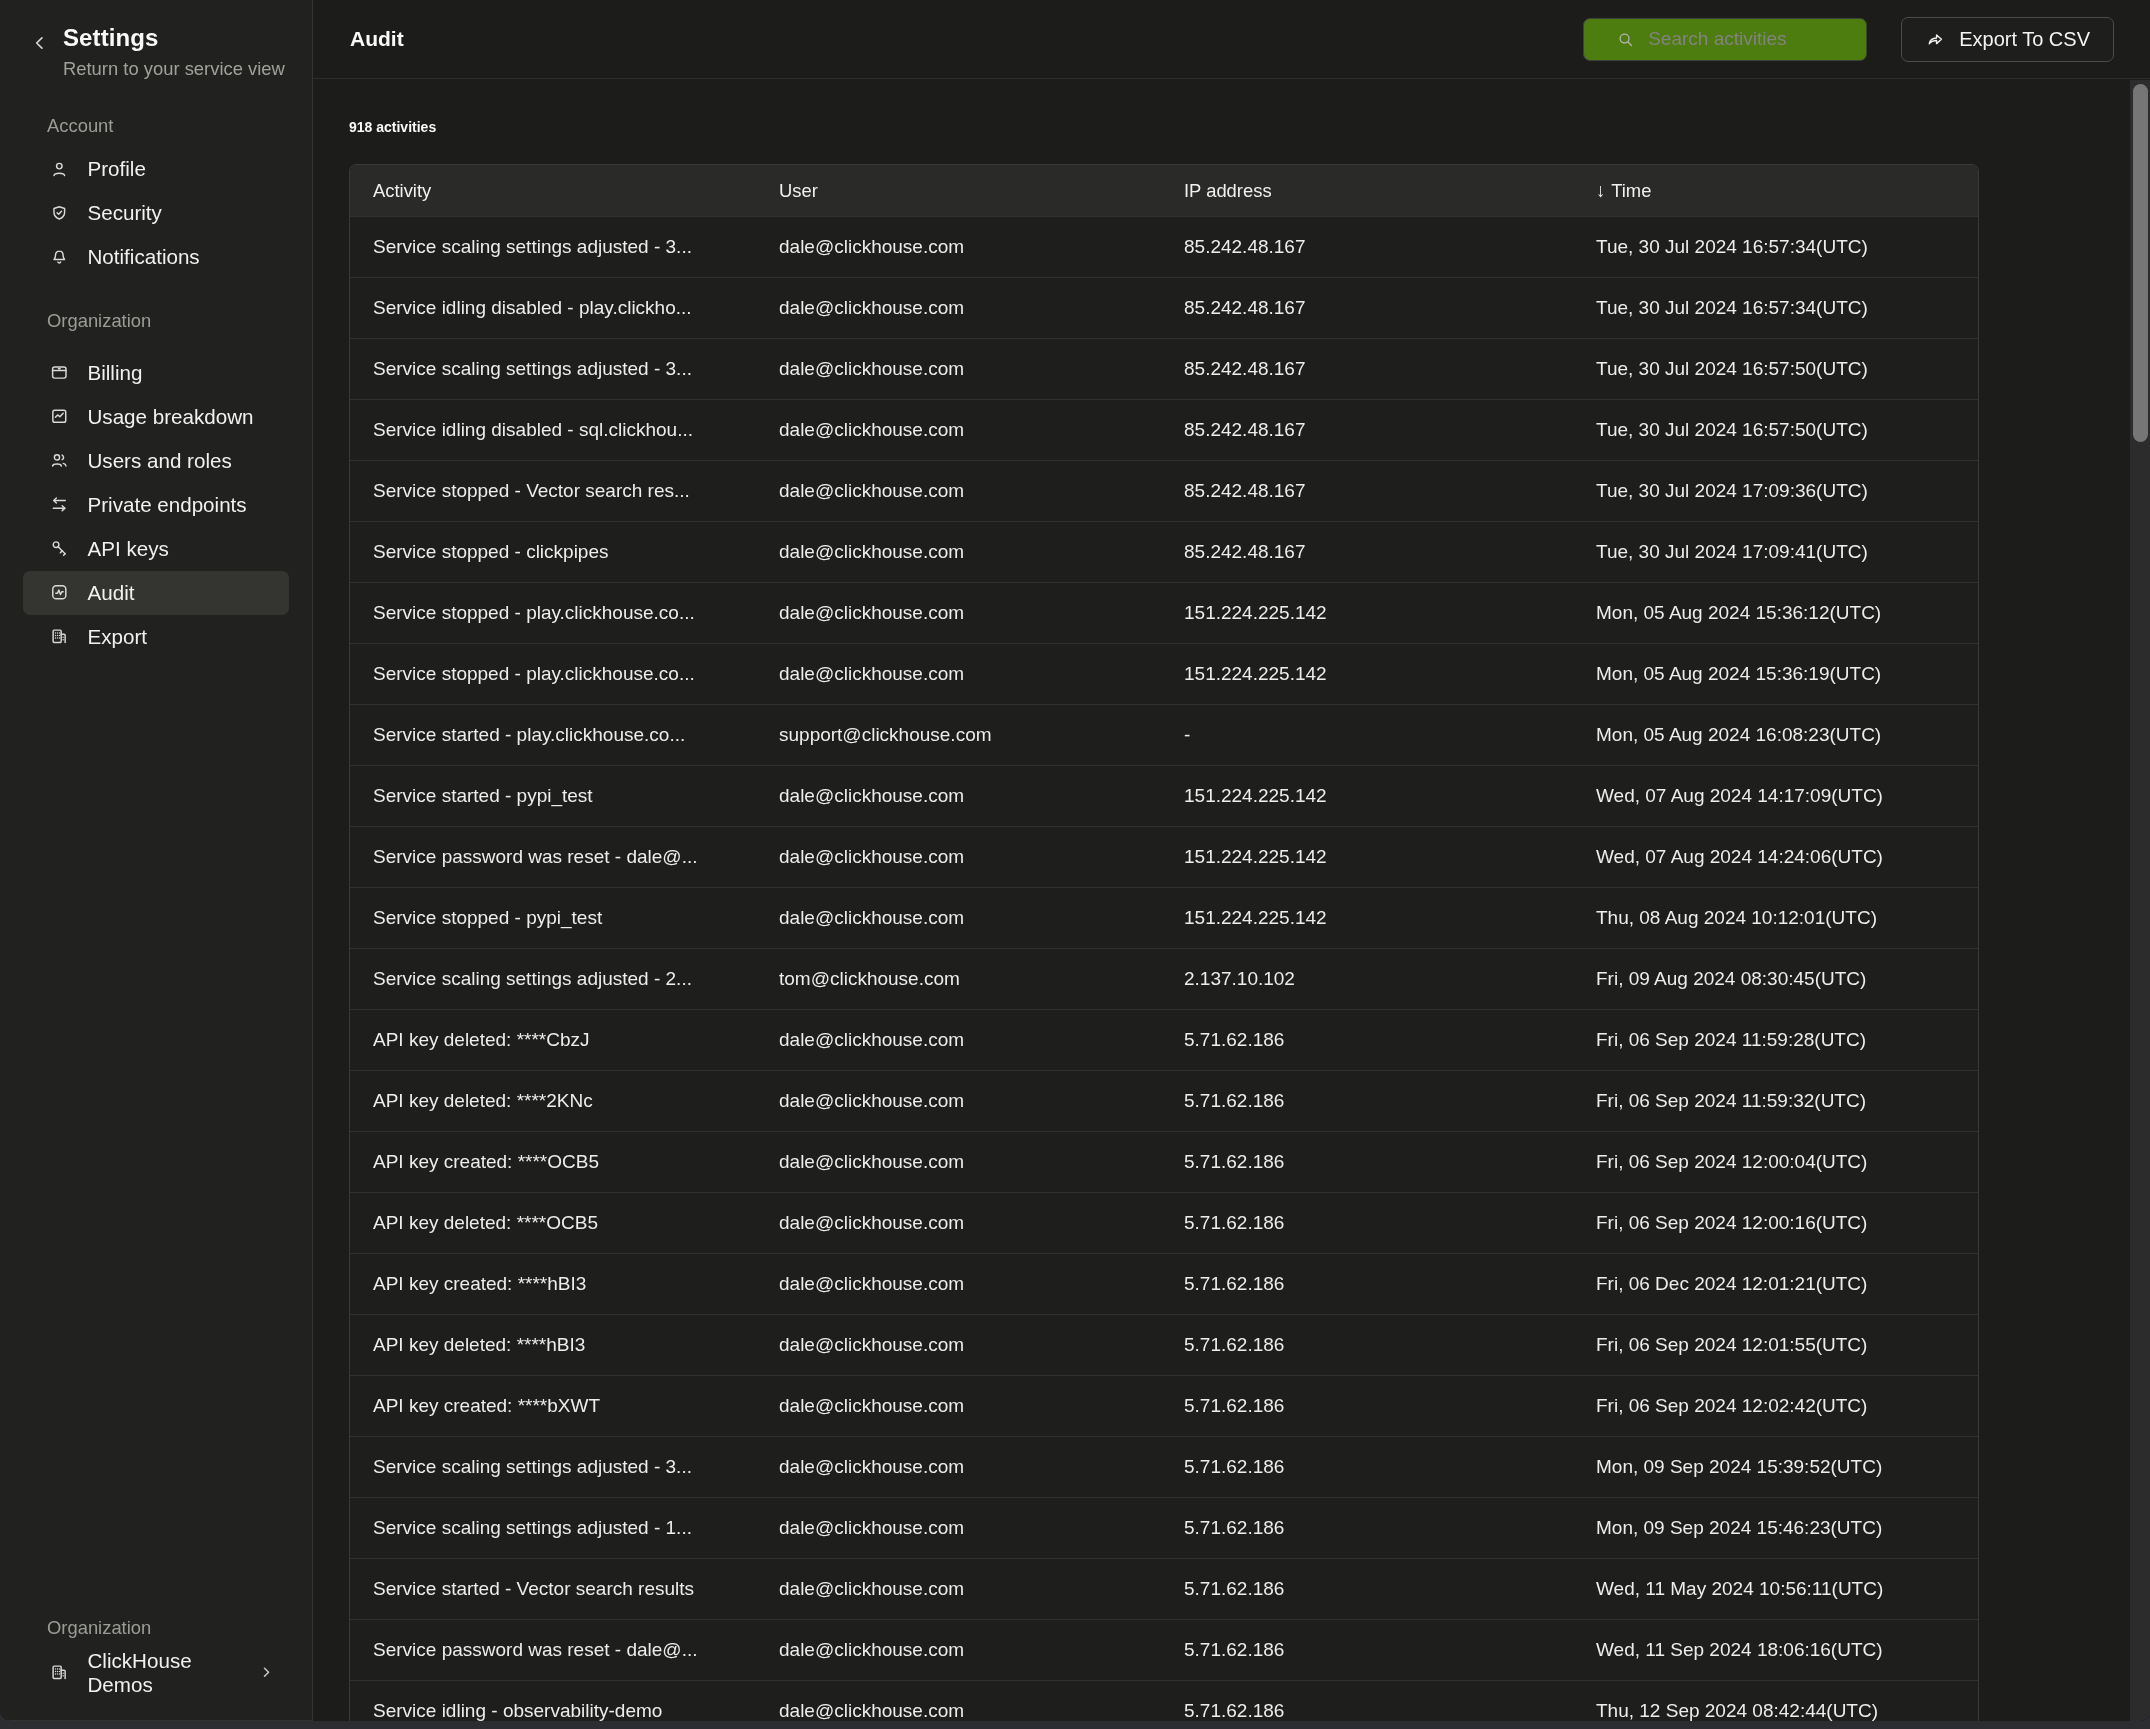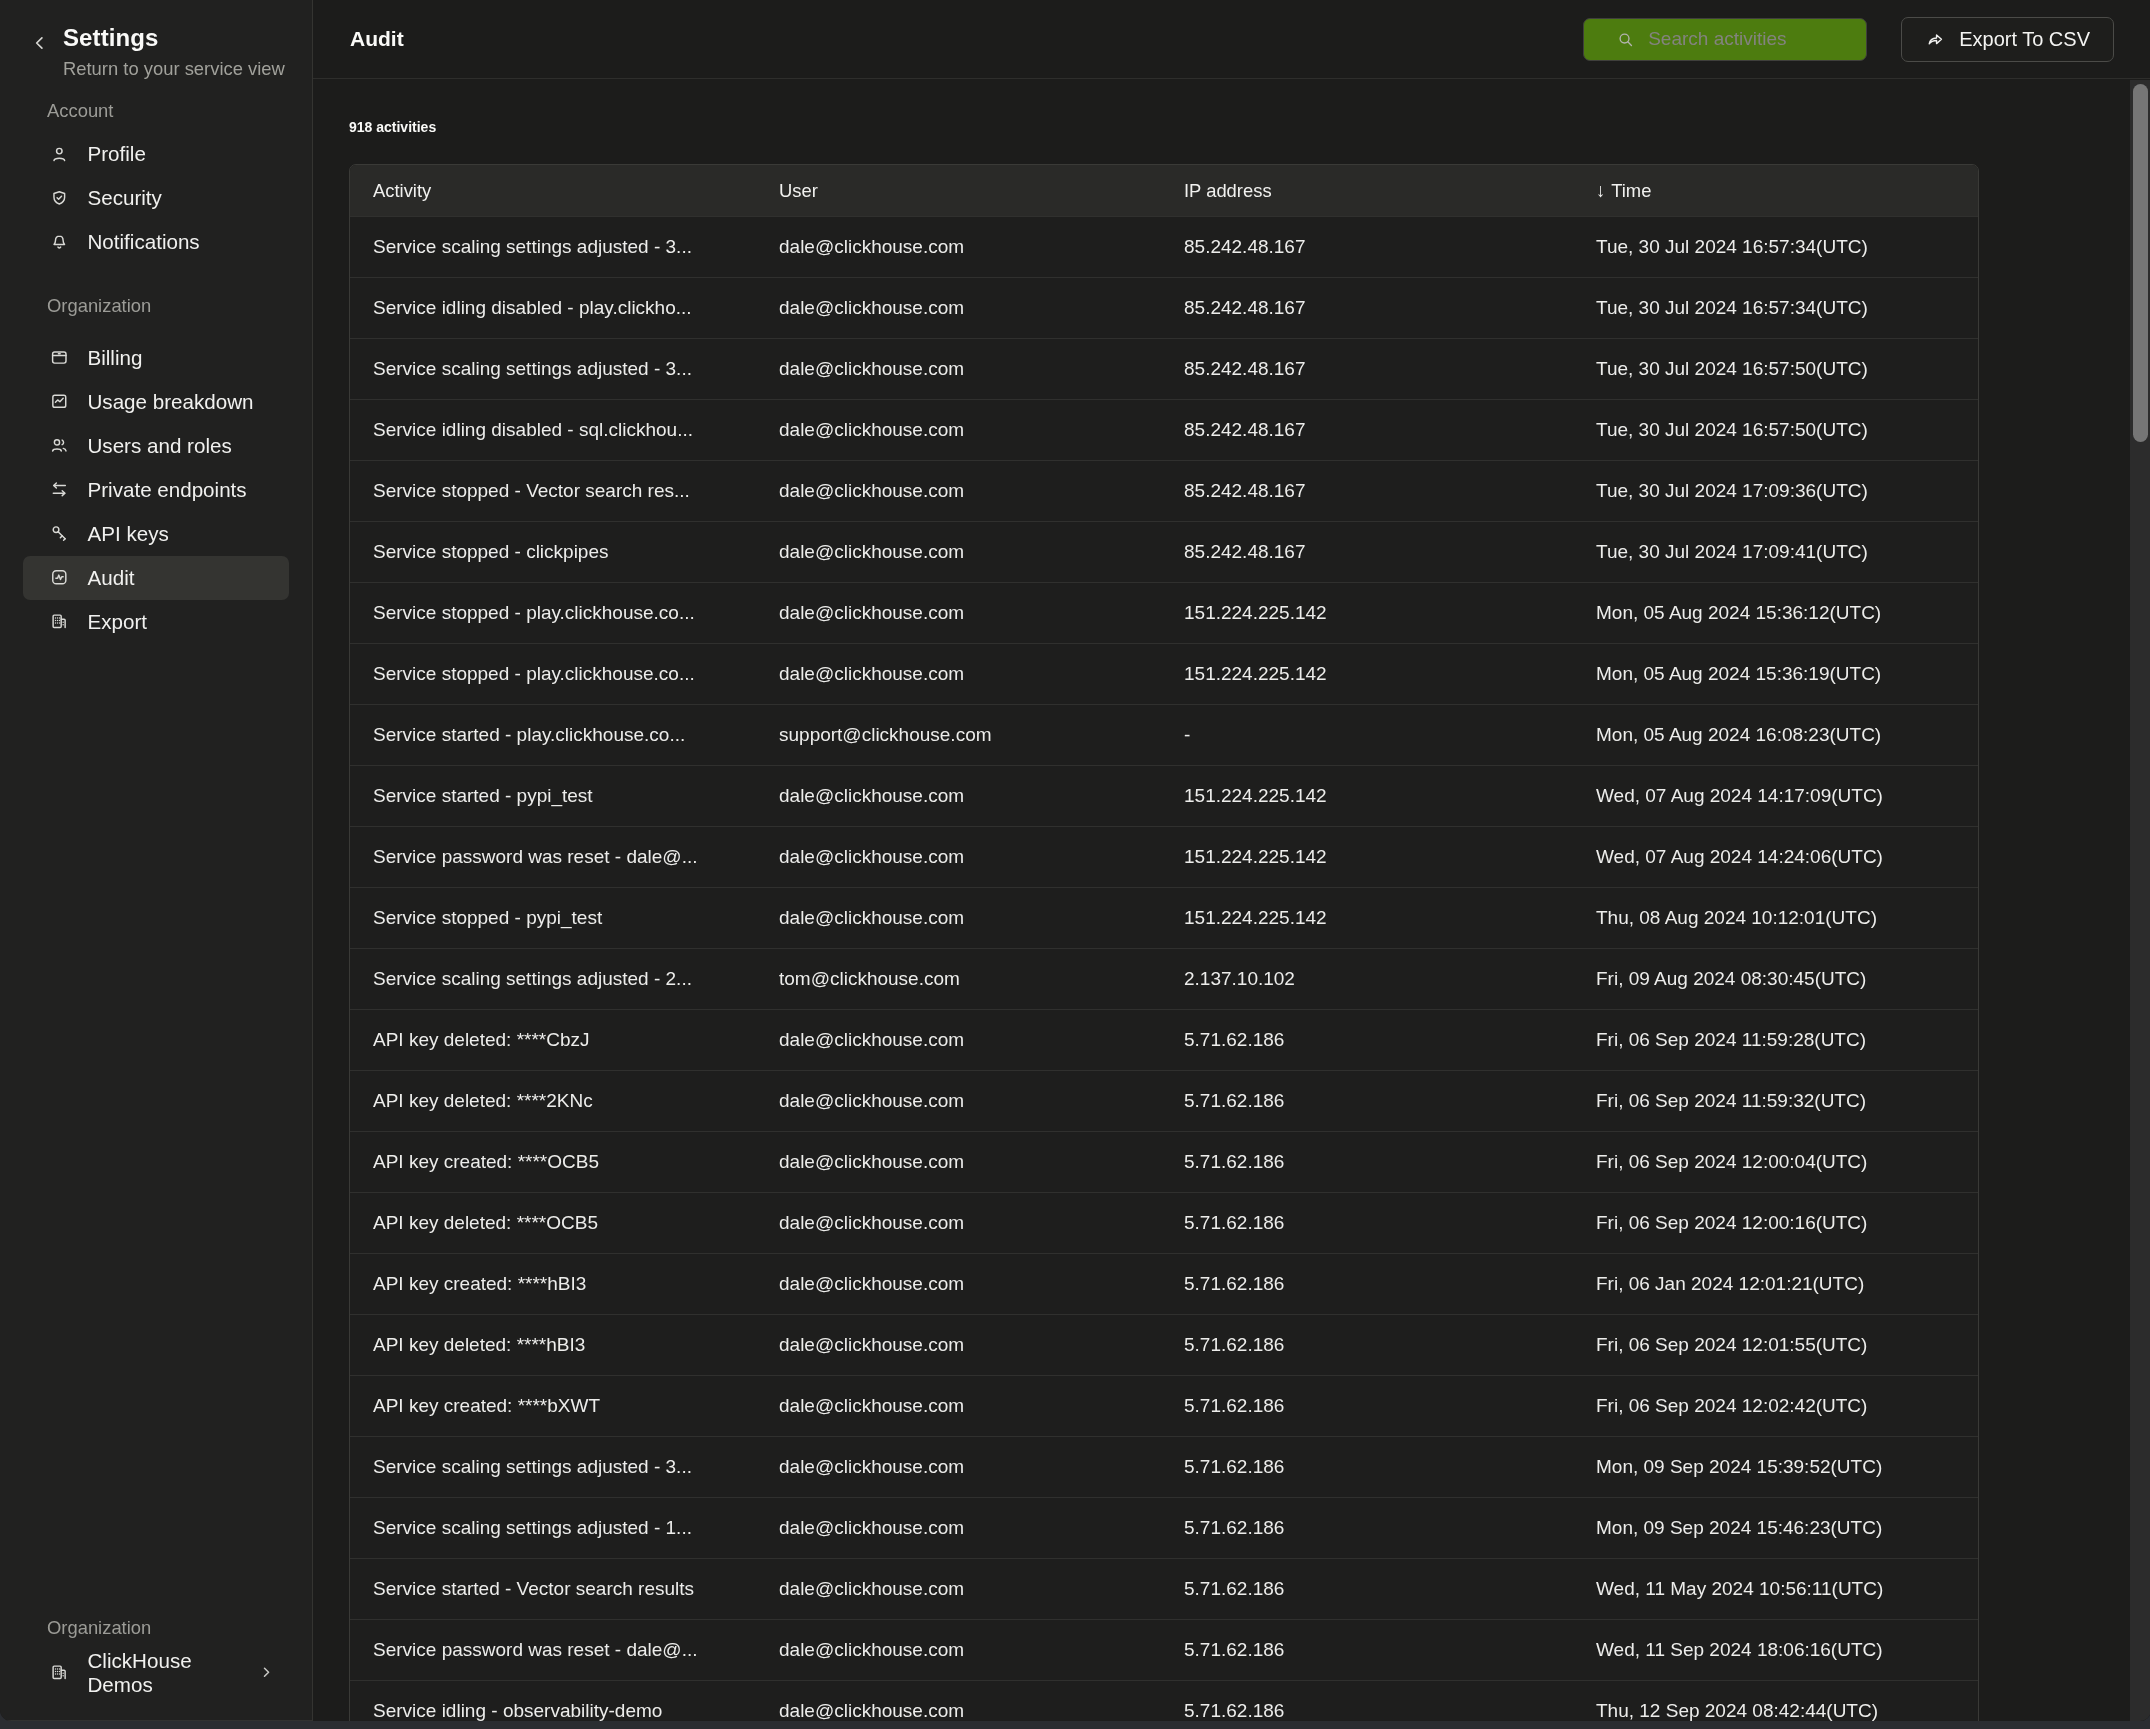--- a/index.html
+++ b/index.html
@@ -19,21 +19,21 @@
   .sidebar {
     width:313px; flex:none; background:#212120;
     border-right:0.7px solid #343431;
     display:flex; flex-direction:column;
   }
   .sidebar-header { display:flex; padding:24px 21px 0 30px; }
   .back-btn { width:33px; padding-top:8.5px; color:#d7d7d3; cursor:pointer; }
   .sb-title { font-size:24px; font-weight:700; letter-spacing:0.1px; color:#fafaf8; }
   .sb-subtitle { margin-top:6.4px; font-size:18.4px; color:#a1a19b; }
   .section-label {
-    margin:20px 0 10px 47px; font-size:18.4px; font-weight:500; color:#9c9c97;
+    margin:35px 0 10px 47px; font-size:18.4px; font-weight:500; color:#9c9c97;
   }
   .section-label.org-top { margin-top:31px; margin-bottom:18.4px; }
   .nav-item {
     height:44px; margin:0 23px; padding:0 14px 0 25.5px; border-radius:7px;
     display:flex; align-items:center; gap:18.4px;
     font-size:20.6px; color:#f1f1ef; cursor:pointer;
   }
   .nav-item .ic { color:#d9d9d5; flex:none; display:flex; }
   .nav-item.selected { background:#343431; }
   .sidebar-bottom { margin-top:auto; }
@@ -400,21 +400,21 @@
             <div class="trow">
               <div class="cell activity">API key deleted: ****OCB5</div>
               <div class="cell user">dale@clickhouse.com</div>
               <div class="cell ip">5.71.62.186</div>
               <div class="cell time">Fri, 06 Sep 2024 12:00:16(UTC)</div>
             </div>
             <div class="trow">
               <div class="cell activity">API key created: ****hBI3</div>
               <div class="cell user">dale@clickhouse.com</div>
               <div class="cell ip">5.71.62.186</div>
-              <div class="cell time">Fri, 06 Jan 2024 12:01:21(UTC)</div>
+              <div class="cell time">Fri, 06 Dec 2024 12:01:21(UTC)</div>
             </div>
             <div class="trow">
               <div class="cell activity">API key deleted: ****hBI3</div>
               <div class="cell user">dale@clickhouse.com</div>
               <div class="cell ip">5.71.62.186</div>
               <div class="cell time">Fri, 06 Sep 2024 12:01:55(UTC)</div>
             </div>
             <div class="trow">
               <div class="cell activity">API key created: ****bXWT</div>
               <div class="cell user">dale@clickhouse.com</div>

